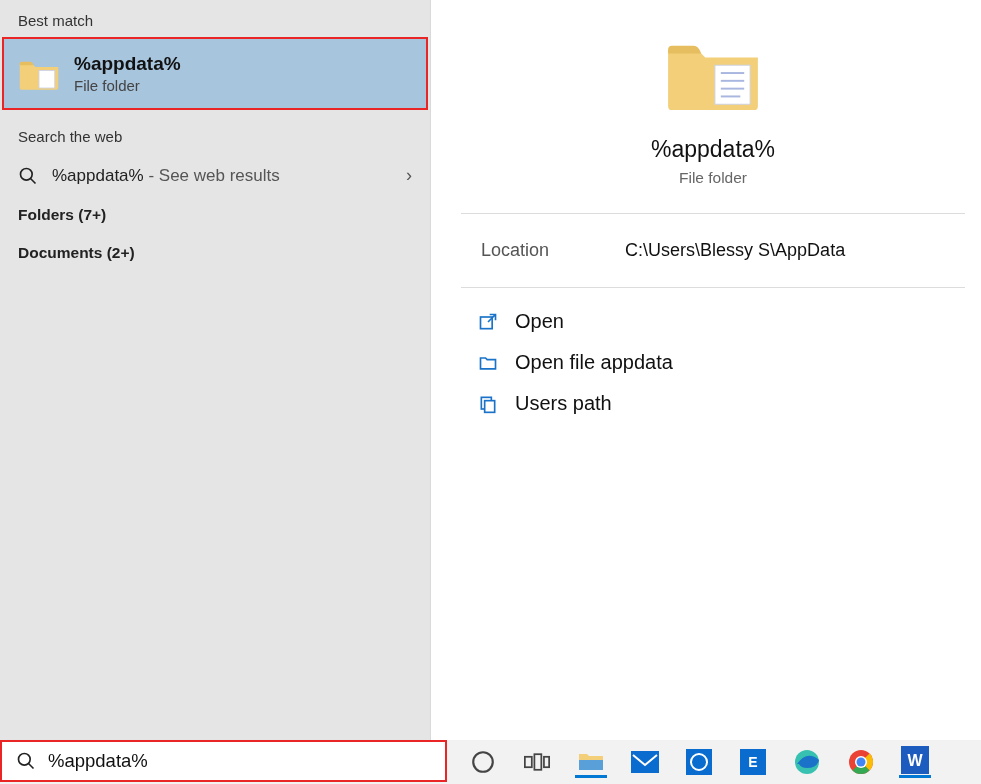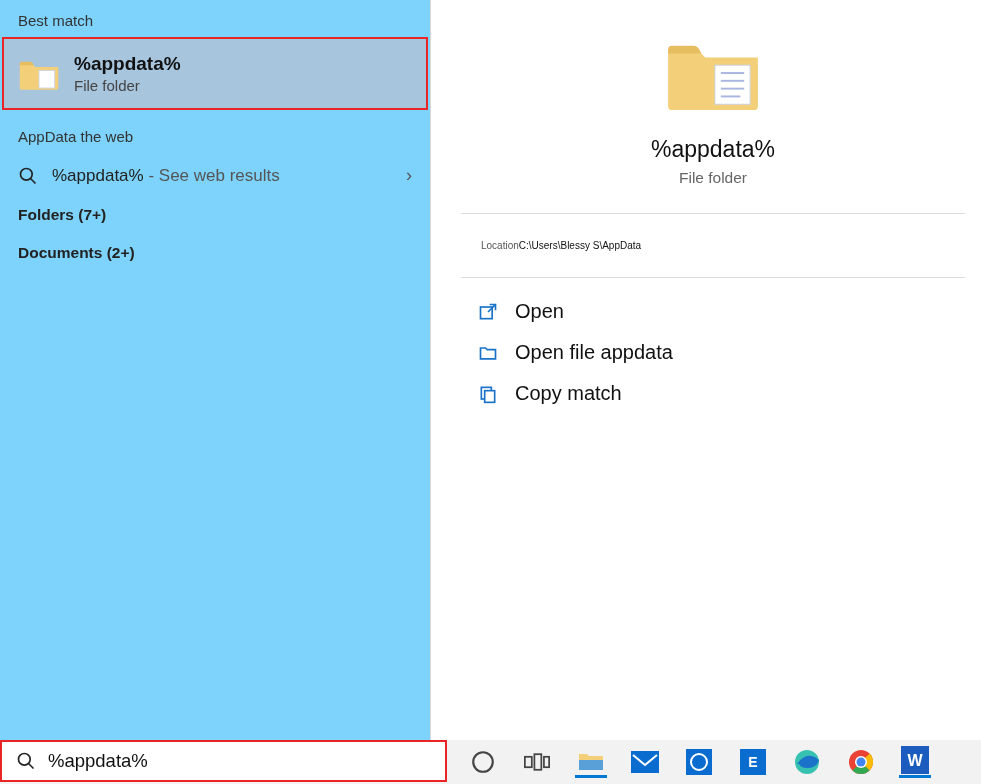--- a/index.html
+++ b/index.html
@@ -5,21 +5,21 @@
   * { box-sizing: border-box; margin: 0; padding: 0; font-family: "Segoe UI", Arial, sans-serif; }
   html, body { width: 981px; height: 784px; overflow: hidden; background: #fff; }
 
   .root { display: flex; flex-direction: column; width: 981px; height: 784px; }
 
   .main { display: flex; flex: 1; min-height: 0; }
 
   
   .left {
     width: 430px;
-    background: #7dd3fc;
+    background: #e5e5e5;
     display: flex;
     flex-direction: column;
     padding-top: 6px;
   }
   .section-label {
     font-size: 15px;
     color: #333;
     padding: 6px 18px 8px 18px;
   }
   .best-row {
@@ -56,21 +56,21 @@
     display: flex; flex-direction: column;
     padding: 34px 30px 0 44px;
   }
   .detail-hero { display: flex; flex-direction: column; align-items: center; padding-bottom: 26px; }
   .folder-icon-lg { width: 98px; height: 80px; margin-bottom: 18px; }
   .detail-title { font-size: 23px; color: #111; margin-top: 4px; }
   .detail-sub   { font-size: 15.5px; color: #666; margin-top: 6px; }
 
   .hr { border-top: 1px solid #dcdcdc; margin: 0 -14px 0 -14px; }
 
-  .loc-row { display: flex; align-items: center; padding: 26px 0 26px 6px; font-size: 10px; }
+  .loc-row { display: flex; align-items: center; gap: 76px; padding: 26px 0 26px 6px; font-size: 18px; }
   .loc-label { color: #555; }
   .loc-value { color: #111; cursor: pointer; }
 
   .actions { display: flex; flex-direction: column; gap: 18px; padding: 22px 0 0 2px; }
   .action {
     display: flex; align-items: center; gap: 16px;
     font-size: 20px; color: #111; cursor: pointer;
   }
   .action .ic { width: 22px; height: 22px; display: flex; align-items: center; justify-content: center; }
 
@@ -121,21 +121,21 @@
             <path d="M2 8 Q2 6 4 6 L14 6 Q16 6 17 8 L18 10 L2 10 Z" fill="#e6be5f"></path>
             <rect x="24" y="16" width="18" height="20" fill="#fff" stroke="#ccd3e6"></rect>
           </svg>
         </div>
         <div class="result-texts">
           <div class="result-title">%appdata%</div>
           <div class="result-sub">File folder</div>
         </div>
       </div>
 
-      <div class="section-label">AppData the web</div>
+      <div class="section-label">Search the web</div>
 
       <div class="web-row">
         <div class="wleft">
           <svg class="mag" viewBox="0 0 24 24">
             <circle cx="10" cy="10" r="7" stroke="#222" stroke-width="2" fill="none"></circle>
             <line x1="15" y1="15" x2="21" y2="21" stroke="#222" stroke-width="2"></line>
           </svg>
           <span>
             <span class="web-query">%appdata%</span><span class="web-hint"> - See web results</span>
           </span>
@@ -193,21 +193,21 @@
           </span>
           <span>Open file appdata</span>
         </div>
         <div class="action">
           <span class="ic">
             <svg width="20" height="20" viewBox="0 0 24 24">
                 <rect x="4" y="4" width="12" height="14" fill="none" stroke="#1a73c8" stroke-width="2"></rect>
                 <rect x="8" y="8" width="12" height="14" fill="#fff" stroke="#1a73c8" stroke-width="2"></rect>
               </svg>
           </span>
-          <span>Copy match</span>
+          <span>Users path</span>
         </div>
       </div>
 
     </div>
 
   </div>
 
   <div class="bottom">
     <div class="search-wrap">
       <svg class="mag" viewBox="0 0 24 24">

